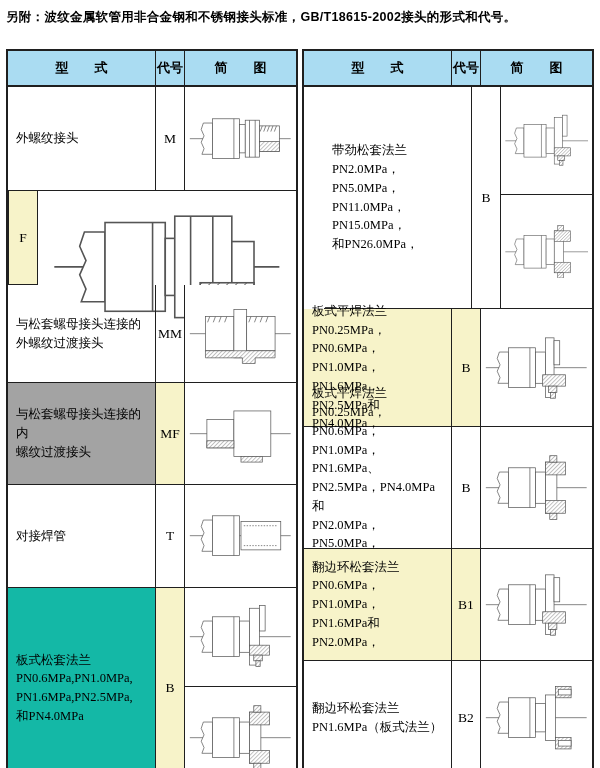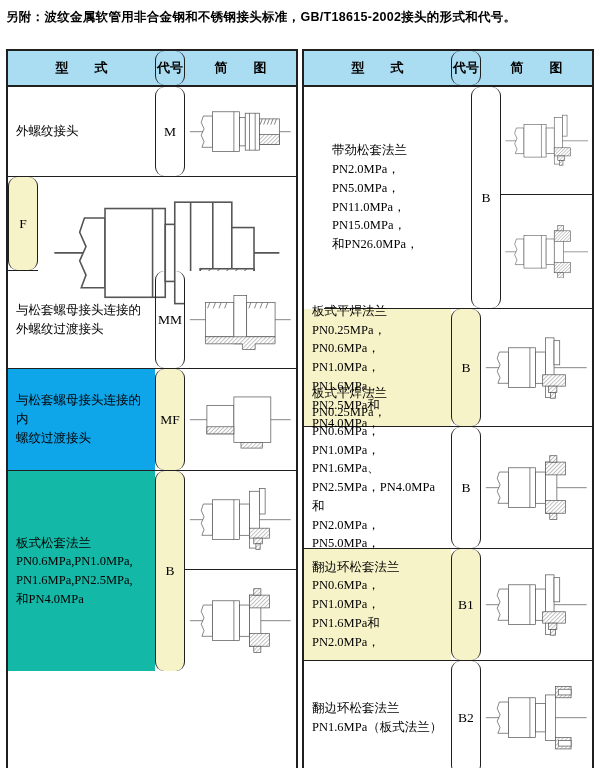--- a/index.html
+++ b/index.html
@@ -16,21 +16,21 @@
   .tables { display: flex; gap: 4px; padding: 16px 6px; }
   .jtable { flex: 1 1 0; border: 2px solid #1f1f1f; background: #fff; display: flex; flex-direction: column; }
 
   .thead { display: flex; height: 36px; border-bottom: 2px solid #1f1f1f; }
   .hcell {
     display: flex; align-items: center; justify-content: center;
     font-size: 13px; font-weight: bold;
   }
 
   .cell-type  { flex: 0 0 147px; }
-  .cell-code  { flex: 0 0 30px; border-left: 1px solid #1f1f1f; border-right: 1px solid #1f1f1f; border-radius: 9px; }
+  .cell-code  { flex: 0 0 30px; border-left: 1px solid #1f1f1f; border-right: 1px solid #1f1f1f; }
   .cell-diag  { flex: 1 1 auto; }
 
   .row { display: flex; }
   .row:not(:last-child) { border-bottom: 1px solid #1f1f1f; }
 
   .row .cell-type {
     display: flex; align-items: center;
     padding: 6px 4px 6px 8px;
     font-family: "Liberation Serif", serif;
     font-size: 12.5px;
@@ -55,21 +55,21 @@
 
   <div class="tables">
 
     <div class="jtable">
       <div class="thead" style="background: rgb(170, 220, 242);">
         <div class="hcell cell-type">型　　式</div>
         <div class="hcell cell-code">代号</div>
         <div class="hcell cell-diag">简　　图</div>
       </div>
       <div class="tbody" id="left-rows">
-          <div class="row" style="height: 90px;">
+          <div class="row" style="height: 104px;">
             <div class="cell-type">外螺纹接头</div>
             <div class="cell-code">M</div>
             <div class="diagcol">
               <div class="subdiag">
                 <svg viewBox="0 0 150 92" xmlns="http://www.w3.org/2000/svg">
                   <defs>
                     <pattern id="hx" width="4" height="4" patternUnits="userSpaceOnUse" patternTransform="rotate(45)">
                       <rect width="4" height="4" fill="#fff"></rect>
                       <line x1="0" y1="0" x2="0" y2="4" stroke="#555555" stroke-width="1"></line>
                     </pattern>
@@ -142,37 +142,60 @@
                   <line x1="90" y1="22" x2="87" y2="30" stroke="#555555" stroke-width="1"></line>
                   <line x1="98" y1="22" x2="95" y2="30" stroke="#555555" stroke-width="1"></line>
                   <line x1="106" y1="22" x2="103" y2="30" stroke="#555555" stroke-width="1"></line>
                   <line x1="114" y1="22" x2="111" y2="30" stroke="#555555" stroke-width="1"></line>
                   <path d="M26,70 H124 V80 H96 V88 H78 V80 H26 Z" fill="url(#hx)" stroke="#555555" stroke-width="1"></path>
                 </svg>
               </div>
             </div>
           </div>
           <div class="row" style="height: 102px;">
-            <div class="cell-type" style="background: #0ea5e9;">与松套螺母接头连接的内
+            <div class="cell-type" style="background: #a3a3a3;">与松套螺母接头连接的内
 螺纹过渡接头</div>
             <div class="cell-code" style="background: rgb(247, 243, 201);">MF</div>
             <div class="diagcol">
               <div class="subdiag">
                 <svg viewBox="0 0 150 92" xmlns="http://www.w3.org/2000/svg">
                   <defs>
                     <pattern id="hx" width="4" height="4" patternUnits="userSpaceOnUse" patternTransform="rotate(45)">
                       <rect width="4" height="4" fill="#fff"></rect>
                       <line x1="0" y1="0" x2="0" y2="4" stroke="#555555" stroke-width="1"></line>
                     </pattern>
                   </defs>
                   <line x1="4" y1="46" x2="146" y2="46" stroke="#555555" stroke-width="1"></line>
                   <rect x="28" y="26" width="38" height="40" fill="#fff" stroke="#555555" stroke-width="1"></rect>
                   <rect x="66" y="14" width="52" height="64" fill="#fff" stroke="#555555" stroke-width="1"></rect>
                   <rect x="28" y="56" width="38" height="10" fill="url(#hx)" stroke="#555555" stroke-width="1"></rect>
                   <rect x="76" y="78" width="30" height="8" fill="url(#hx)" stroke="#555555" stroke-width="1"></rect>
+                </svg>
+              </div>
+            </div>
+          </div>
+          <div class="row" style="height: 103px;">
+            <div class="cell-type">对接焊管</div>
+            <div class="cell-code">T</div>
+            <div class="diagcol">
+              <div class="subdiag">
+                <svg viewBox="0 0 150 92" xmlns="http://www.w3.org/2000/svg">
+                  <defs>
+                    <pattern id="hx" width="4" height="4" patternUnits="userSpaceOnUse" patternTransform="rotate(45)">
+                      <rect width="4" height="4" fill="#fff"></rect>
+                      <line x1="0" y1="0" x2="0" y2="4" stroke="#555555" stroke-width="1"></line>
+                    </pattern>
+                  </defs>
+                  <line x1="4" y1="46" x2="146" y2="46" stroke="#555555" stroke-width="1"></line>
+                  <path d="M36,24 L23,24 L20,33 L24,42 L20,51 L24,60 L21,68 L36,68 Z" fill="#fff" stroke="#555555" stroke-width="1"></path>
+                  <rect x="36" y="18" width="38" height="56" fill="#fff" stroke="#555555" stroke-width="1"></rect>
+                  <line x1="66" y1="18" x2="66" y2="74" stroke="#555555" stroke-width="1"></line>
+                  <rect x="76" y="26" width="56" height="40" fill="#fff" stroke="#555555" stroke-width="1"></rect>
+                  <line x1="80" y1="32" x2="128" y2="32" stroke="#555555" stroke-width="1" stroke-dasharray="2,2"></line>
+                  <line x1="80" y1="60" x2="128" y2="60" stroke="#555555" stroke-width="1" stroke-dasharray="2,2"></line>
                 </svg>
               </div>
             </div>
           </div>
           <div class="row" style="height: 200px;">
             <div class="cell-type" style="background: #14b8a6;">板式松套法兰
 PN0.6MPa,PN1.0MPa,
 PN1.6MPa,PN2.5MPa,
 和PN4.0MPa</div>
             <div class="cell-code" style="background: rgb(247, 243, 201);">B</div>

